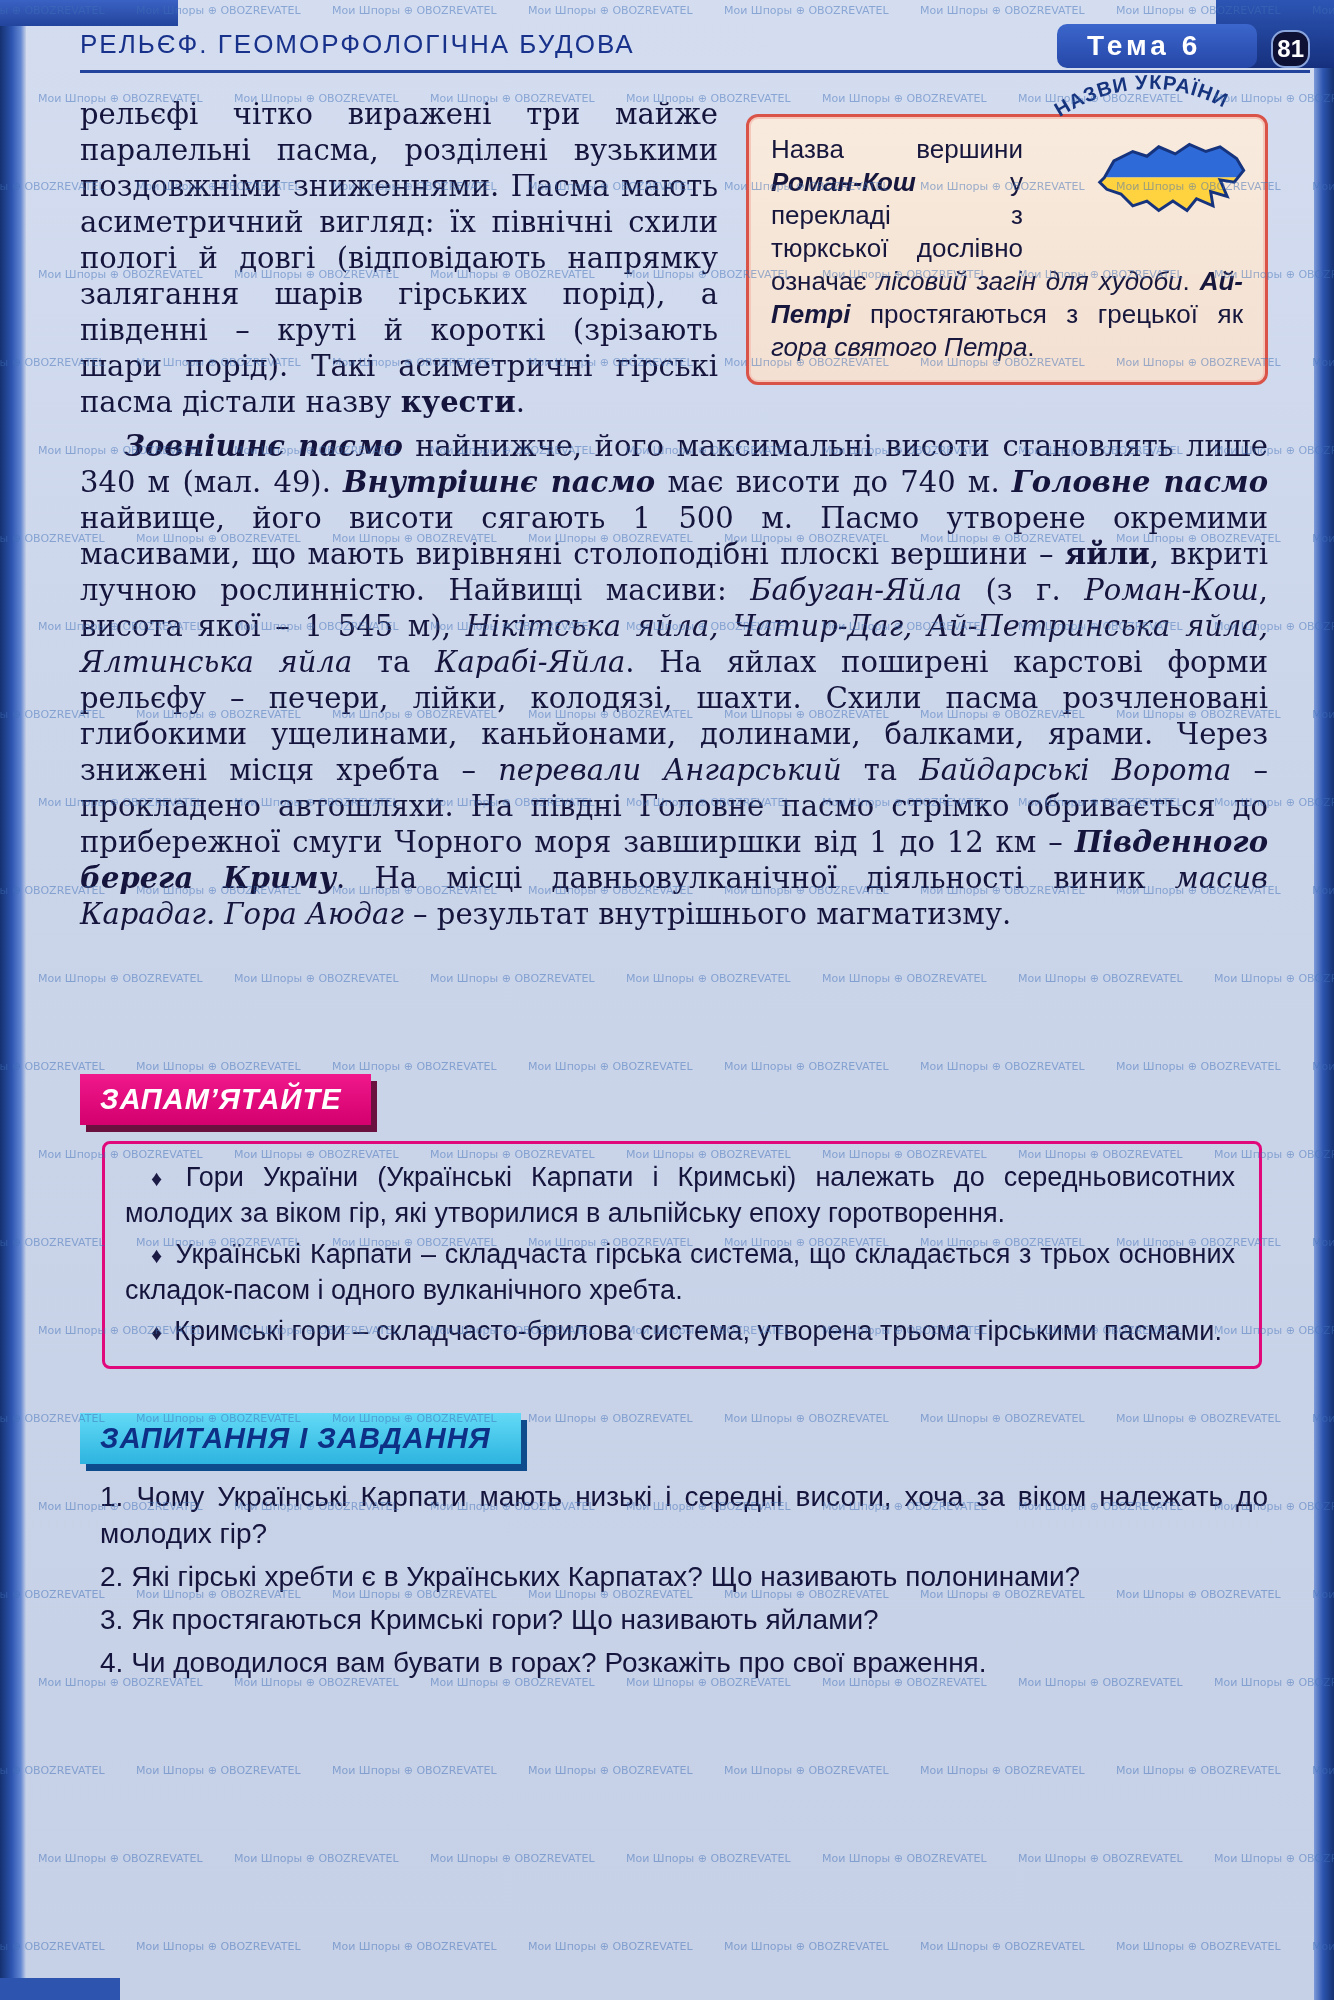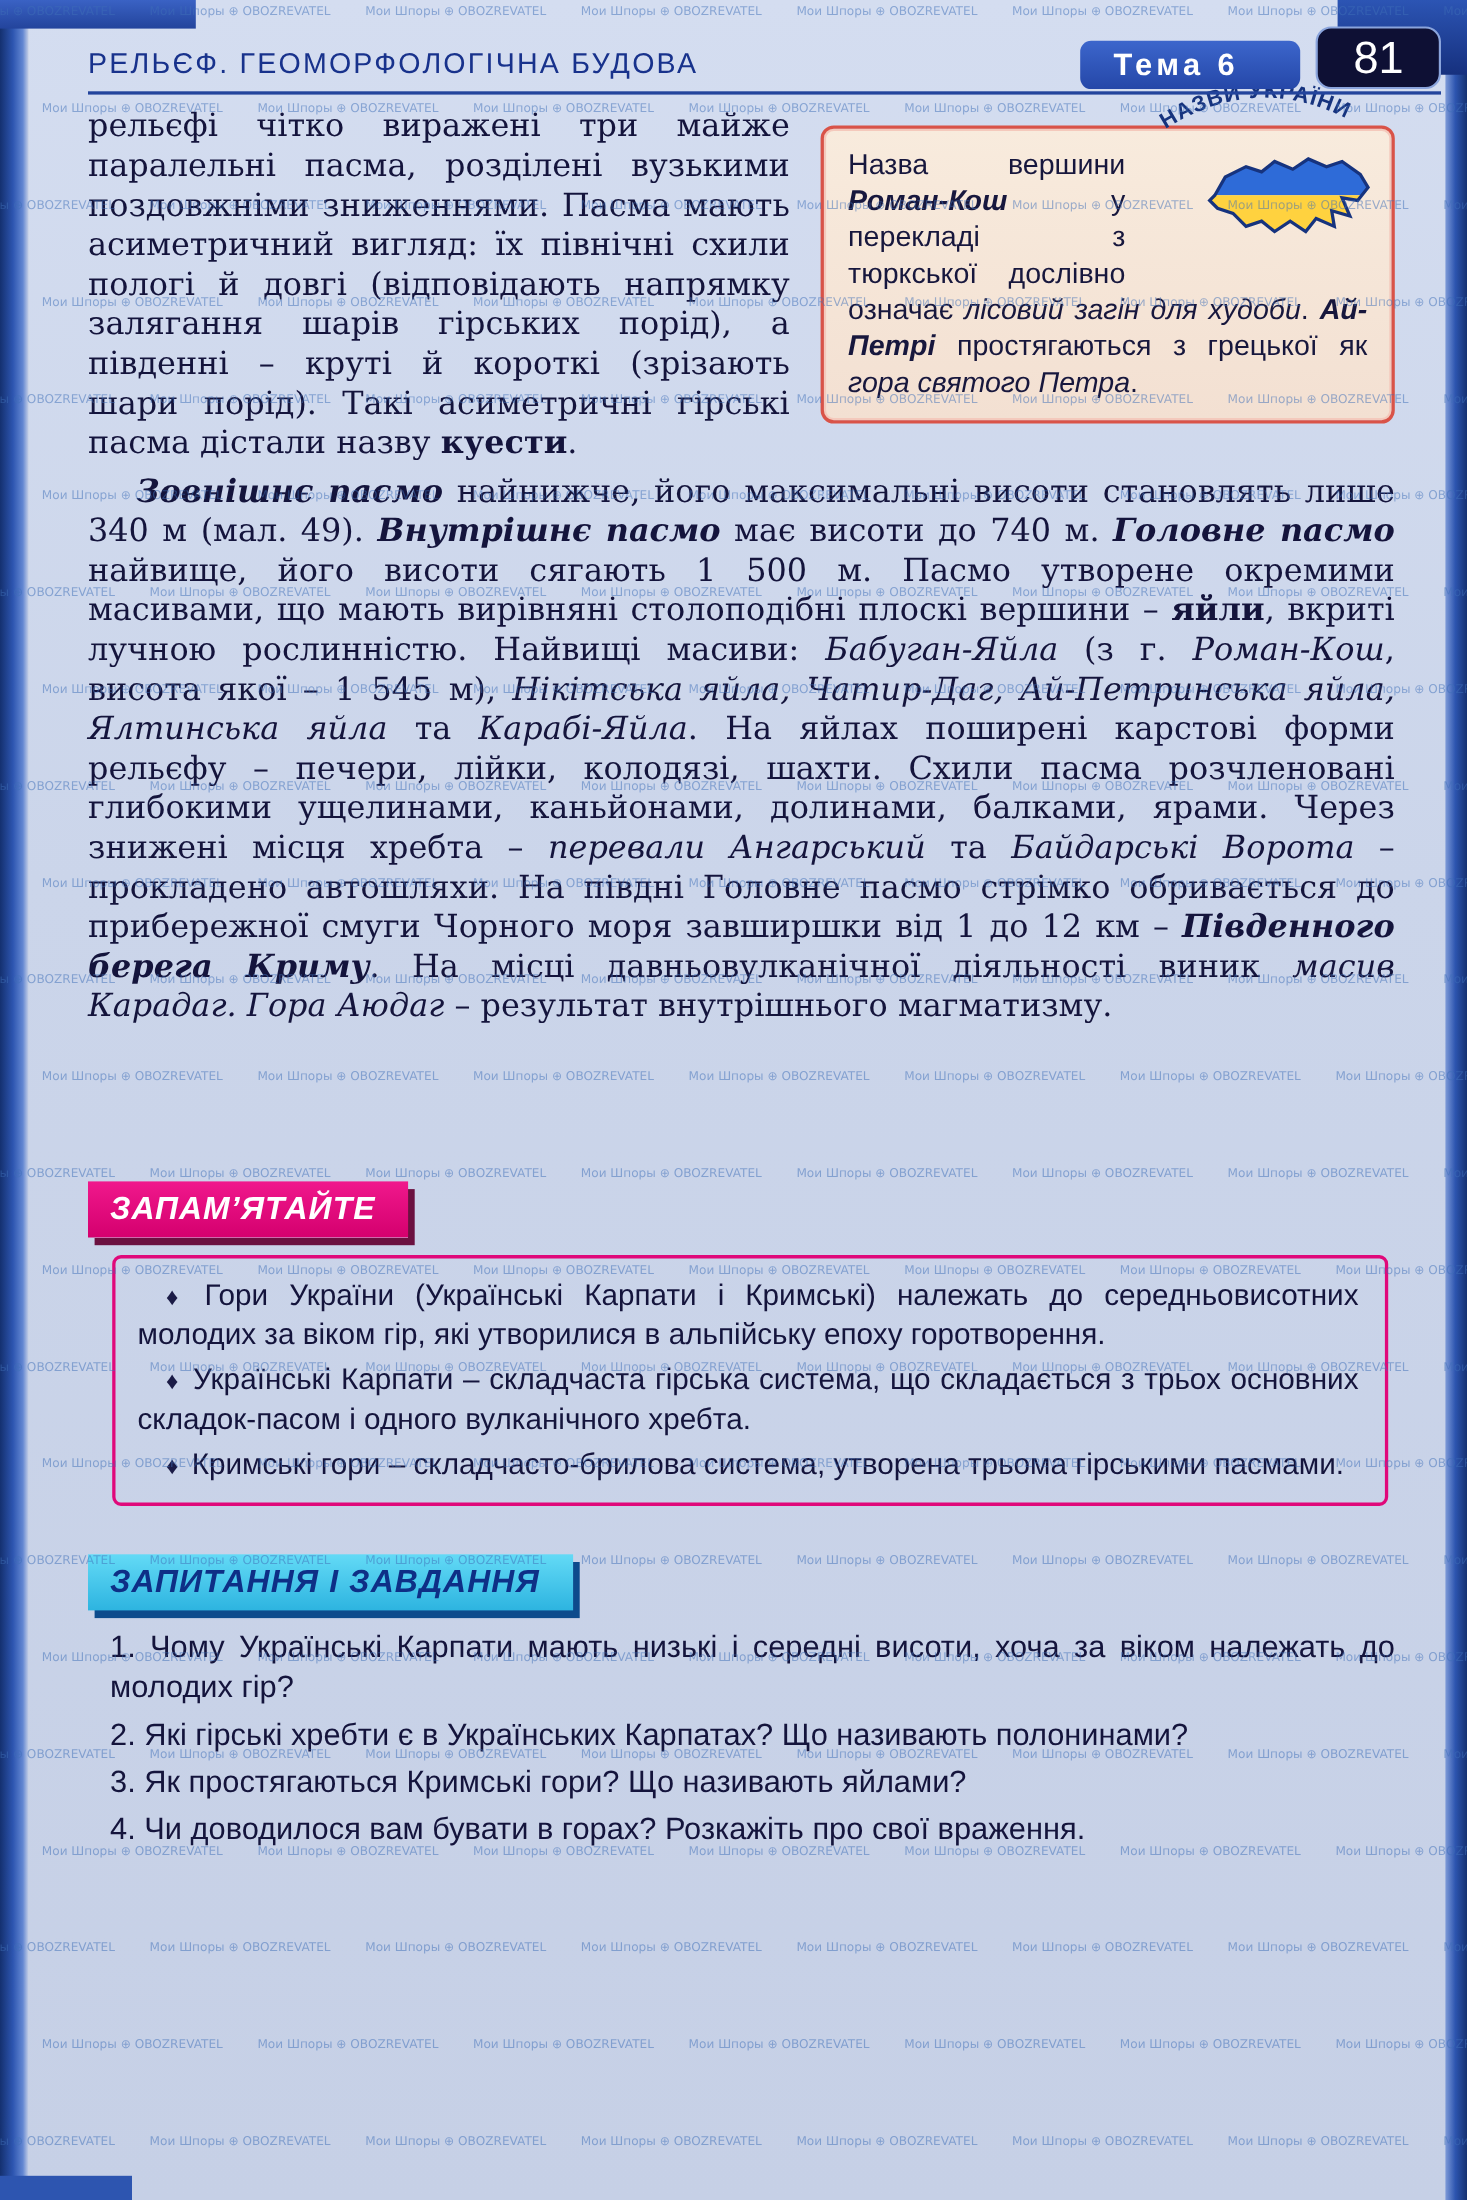--- a/index.html
+++ b/index.html
@@ -61,22 +61,22 @@
   .theme-pill {
     background:linear-gradient(180deg,#3c66cc,#2547a8);
     color:#fff; font-family:"Liberation Sans",sans-serif;
     font-weight:bold; font-size:28px; letter-spacing:4px;
     padding:6px 56px 6px 30px; border-radius:10px;
     margin-right:14px; margin-bottom:-6px;
   }
   .page-pill {
     background:#0e1034; color:#fff;
     font-family:"Liberation Sans",sans-serif;
-    font-weight:normal; font-size:41px;
-    padding:3px 32px; border-radius:14px;
+    font-weight:bold; font-size:24px;
+    padding:3px 4px; border-radius:14px;
     border:2px solid #8aa4dc; margin-bottom:-6px;
     position:relative; z-index:5;
   }
 
   
   .content {
     position:absolute; top:96px; left:80px; right:66px; z-index:2;
     color:#15153a;
   }
   .para {

